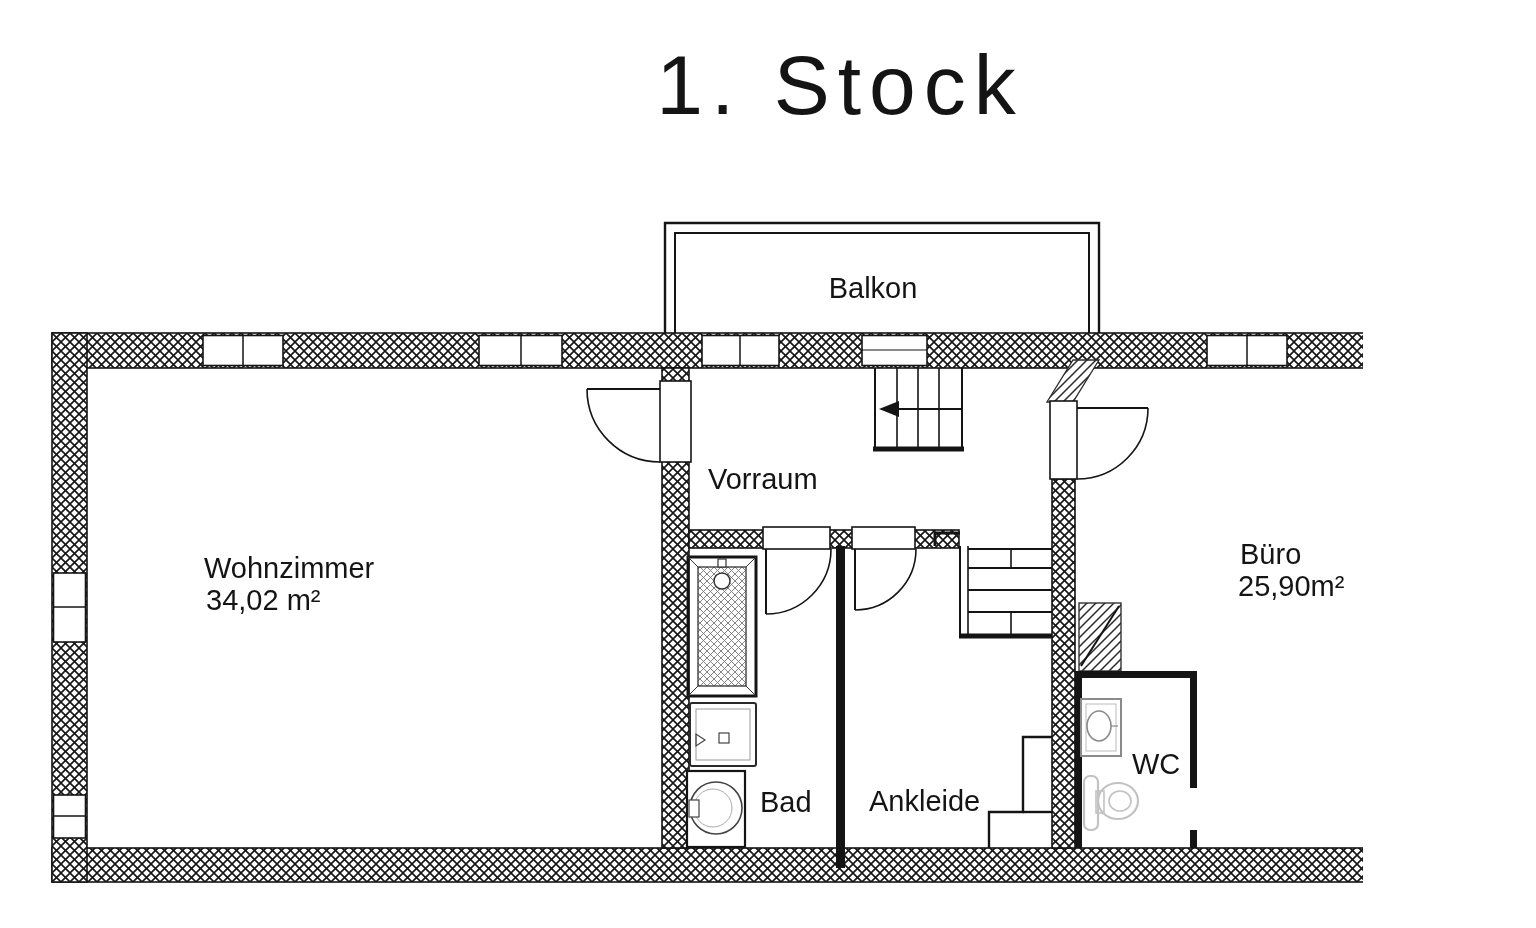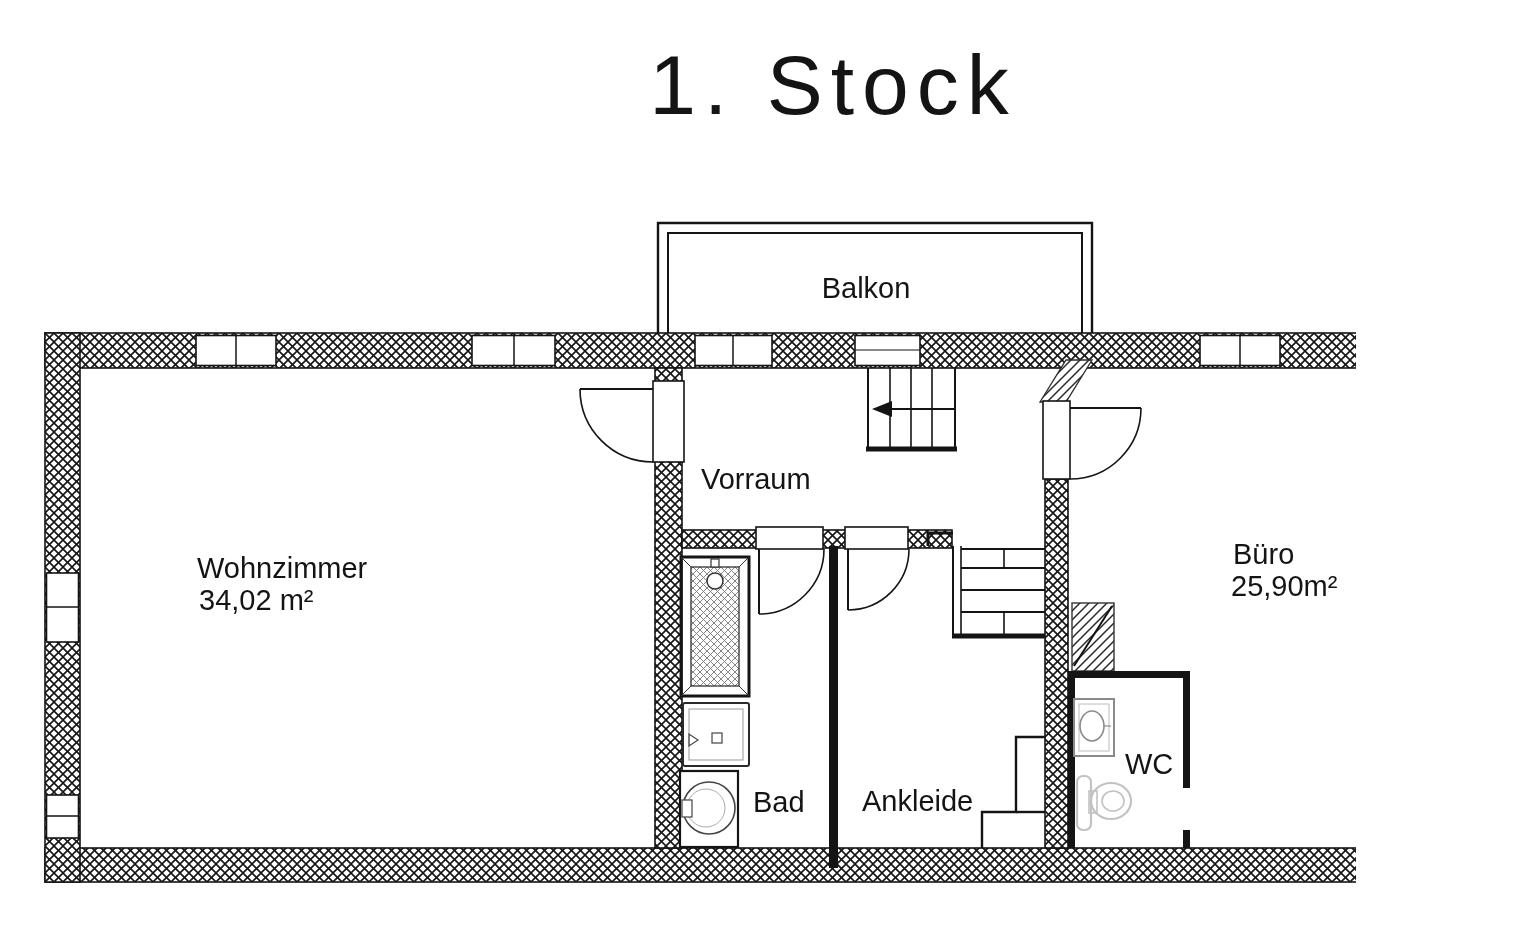--- a/index.html
+++ b/index.html
@@ -1,16 +1,16 @@
 <!DOCTYPE html>
 <html style="--line: #141414; --fixture-light: #c2c2c2; --watermark-light: #dedede; --watermark-dark: #c0c0c0;"><head>
 <meta charset="utf-8">
 <style>
   html,body{margin:0;padding:0;background:#ffffff;}
-  #stage{position:relative;width:1356px;height:928px;background:#fff;overflow:hidden;}
+  #stage{position:relative;width:1356px;height:928px;background:#fff;overflow:hidden;margin-left:7px;}
   svg{position:absolute;left:0;top:0;}
   text{font-family:"Liberation Sans","DejaVu Sans",sans-serif;fill:var(--line,#141414);}
   .title-text{font-size:84px;letter-spacing:8px;}
   .lbl{font-size:29px;}
   .wm{font-size:27px;font-weight:bold;font-style:italic;}
   .wallstroke{stroke:var(--line,#141414);stroke-width:1.6;}
   .ln{stroke:var(--line,#141414);fill:none;}
 </style>
 </head>
 <body>

